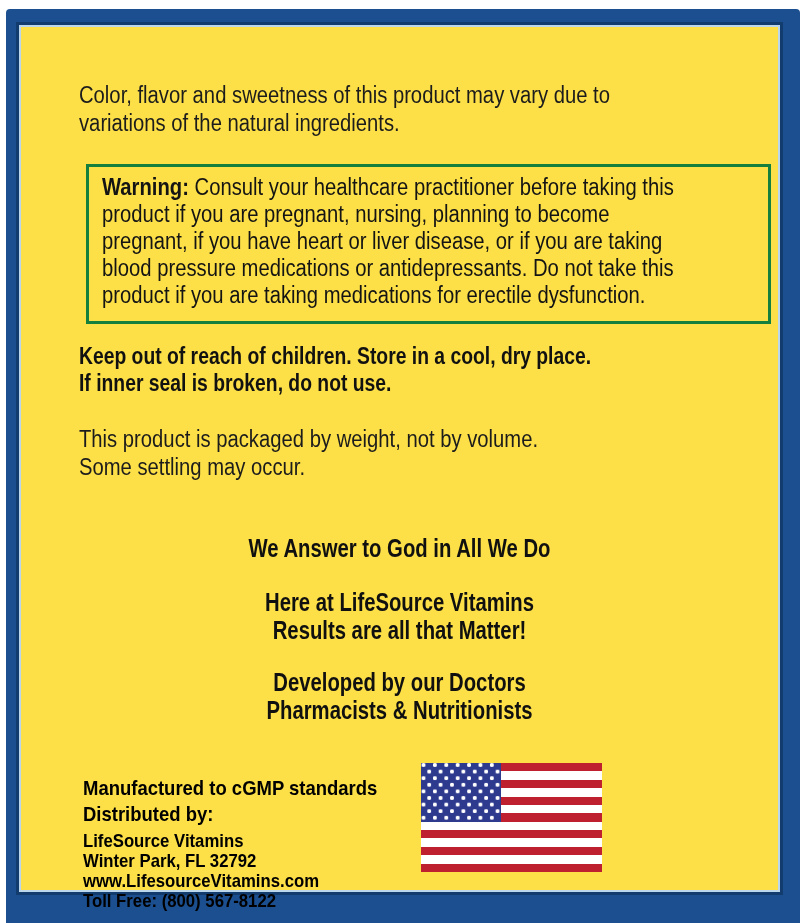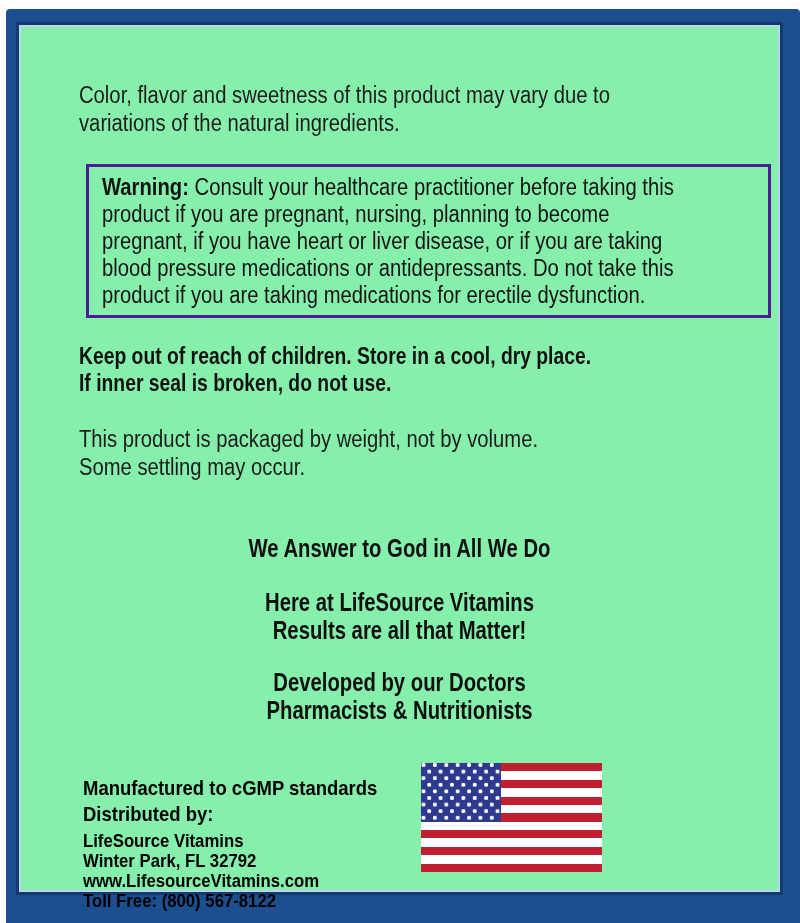--- a/index.html
+++ b/index.html
@@ -6,33 +6,33 @@
   body{
     width:800px;height:923px;position:relative;background:#ffffff;
     font-family:"Liberation Sans",sans-serif;color:#1a1a1a;overflow:hidden;
   }
   .label-frame{
     position:absolute;left:6px;top:9px;right:0;bottom:0;
     background:#1b4f8f;border-radius:4px 4px 0 0;
   }
   .label-content{
     position:absolute;left:15px;top:18px;right:22px;bottom:33px;
-    background:#86efac;
+    background:#fde047;
     box-shadow:0 0 0 2px #bcd6ec, 0 0 0 5px #123c6d;
   }
   .blk{position:absolute;}
   .line{white-space:nowrap;}
   
   .condense{transform:scaleX(0.88);transform-origin:0 0;}
   .condense-bold{transform:scaleX(0.84);transform-origin:0 0;font-weight:bold;}
   .condense-center{transform:scaleX(0.78);transform-origin:50% 0;font-weight:bold;text-align:center;}
   .body-text{font-size:23px;line-height:28px;color:#1c1c1c;}
   .warning-box{
     left:65px;top:137px;width:685px;box-sizing:border-box;
-    border:3px solid #4c1d95;padding:7px 8px 6px 13px;
+    border:3px solid #15803d;padding:7px 8px 12px 13px;
   }
   .warning-text{font-size:23px;line-height:27px;color:#141414;}
   .warning-lead{font-weight:bold;}
   .intro{left:58px;top:54px;}
   .keep-out{left:58px;top:316px;font-size:23px;line-height:27px;color:#111;}
   .packaging{left:58px;top:398px;}
   .center-blk{left:22px;right:22px;font-size:26px;line-height:28px;color:#101010;}
   .motto{top:507px;}
   .tagline{top:561px;}
   .developed{top:641px;}

